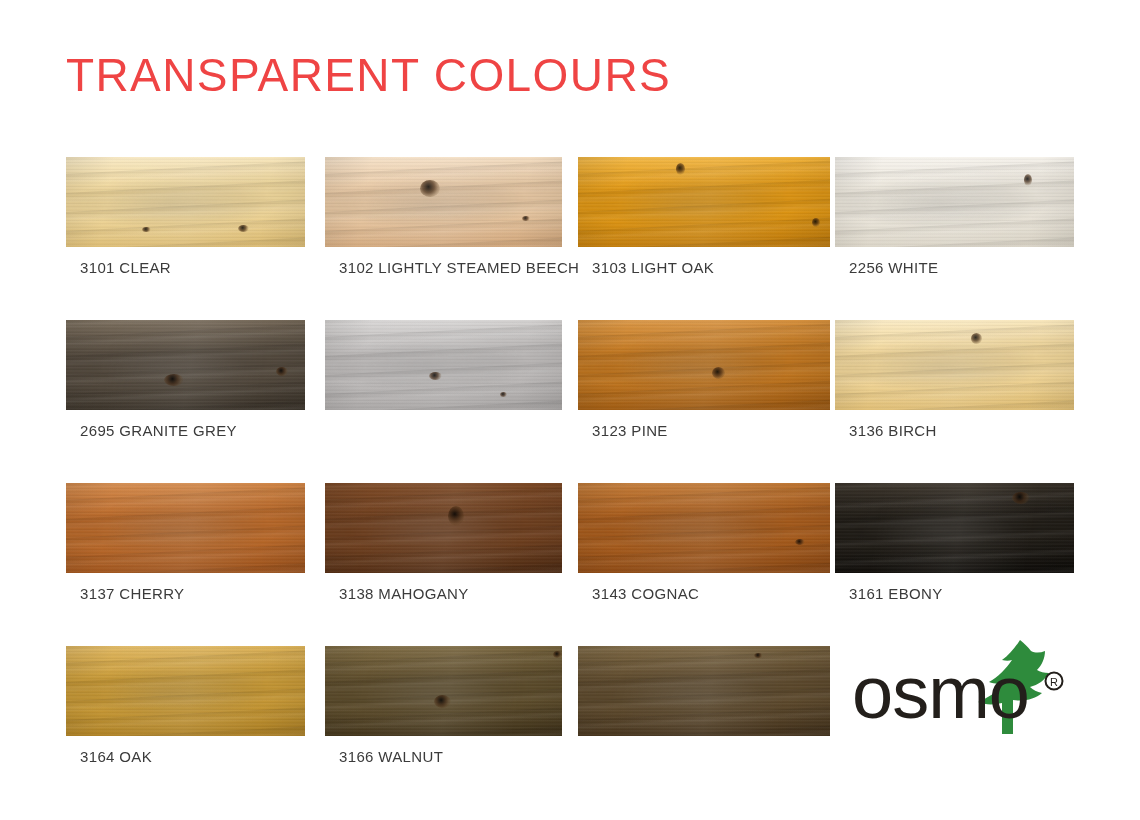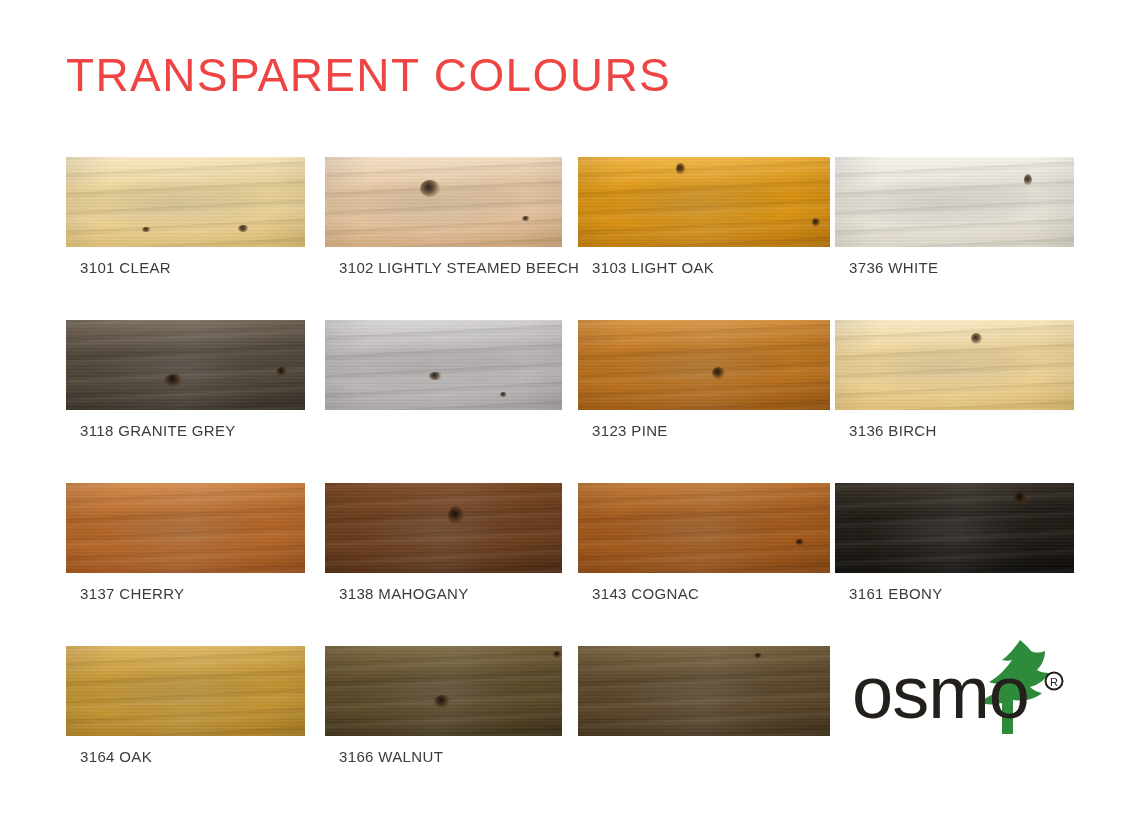--- a/index.html
+++ b/index.html
@@ -190,34 +190,34 @@
         <div class="swatch-label">3103 LIGHT OAK</div>
       </div>
       <div class="swatch-cell col-3">
         <div class="swatch-chip" style="background-color: rgb(236, 231, 220); background-image: linear-gradient(178deg, rgb(247, 244, 238) 0%, rgb(236, 231, 220) 38%, rgb(236, 231, 220) 62%, rgb(216, 210, 196) 100%);">
           <div class="grain-fine"></div>
           <div class="grain-band"></div>
           <div class="grain-arc"></div>
           <div class="grain-shade"></div>
           <div class="knot halo" style="left: 79%; top: 19%; width: 8px; height: 12px;"></div>
         </div>
-        <div class="swatch-label">3736 WHITE</div>
+        <div class="swatch-label">2256 WHITE</div>
       </div>
     </div>
     <div class="swatch-row row-1">
       <div class="swatch-cell col-0">
         <div class="swatch-chip" style="background-color: rgb(84, 74, 62); background-image: linear-gradient(178deg, rgb(122, 109, 92) 0%, rgb(84, 74, 62) 38%, rgb(84, 74, 62) 62%, rgb(54, 47, 38) 100%);">
           <div class="grain-fine"></div>
           <div class="grain-band"></div>
           <div class="grain-arc"></div>
           <div class="grain-shade"></div>
           <div class="knot halo" style="left: 41%; top: 60%; width: 20px; height: 12px;"></div>
           <div class="knot halo" style="left: 88%; top: 52%; width: 12px; height: 9px;"></div>
         </div>
-        <div class="swatch-label">3118 GRANITE GREY</div>
+        <div class="swatch-label">2695 GRANITE GREY</div>
       </div>
       <div class="swatch-cell col-1">
         <div class="swatch-chip" style="background-color: rgb(191, 188, 187); background-image: linear-gradient(178deg, rgb(217, 215, 214) 0%, rgb(191, 188, 187) 38%, rgb(191, 188, 187) 62%, rgb(166, 163, 162) 100%);">
           <div class="grain-fine"></div>
           <div class="grain-band"></div>
           <div class="grain-arc"></div>
           <div class="grain-shade"></div>
           <div class="knot halo" style="left: 44%; top: 58%; width: 13px; height: 8px;"></div>
           <div class="knot" style="left: 74%; top: 80%; width: 7px; height: 5px;"></div>
         </div>

